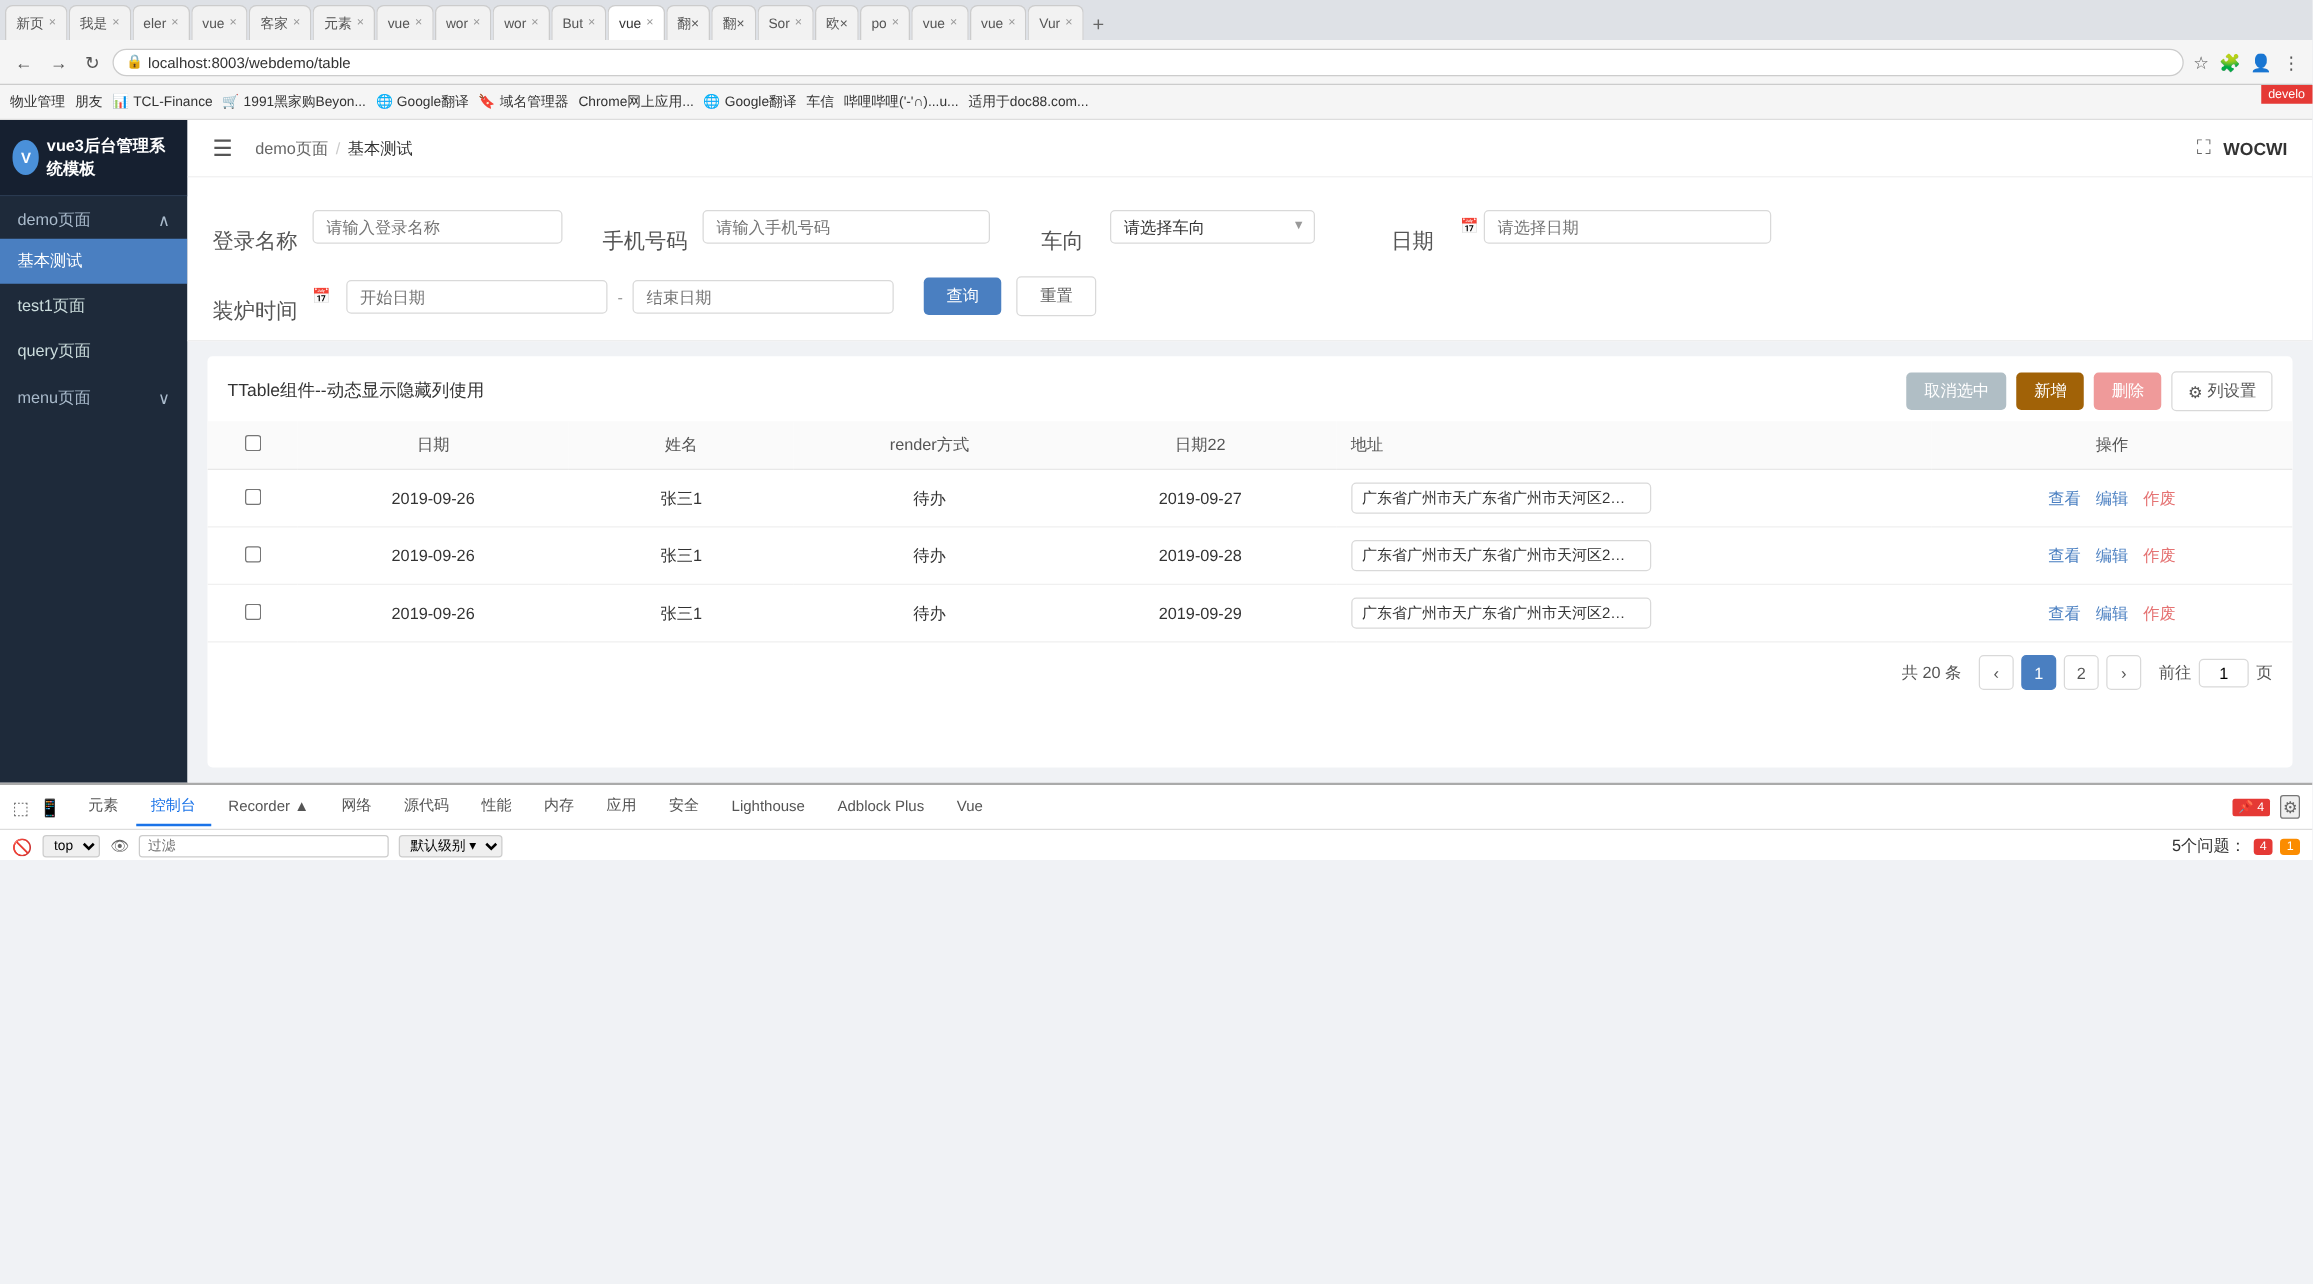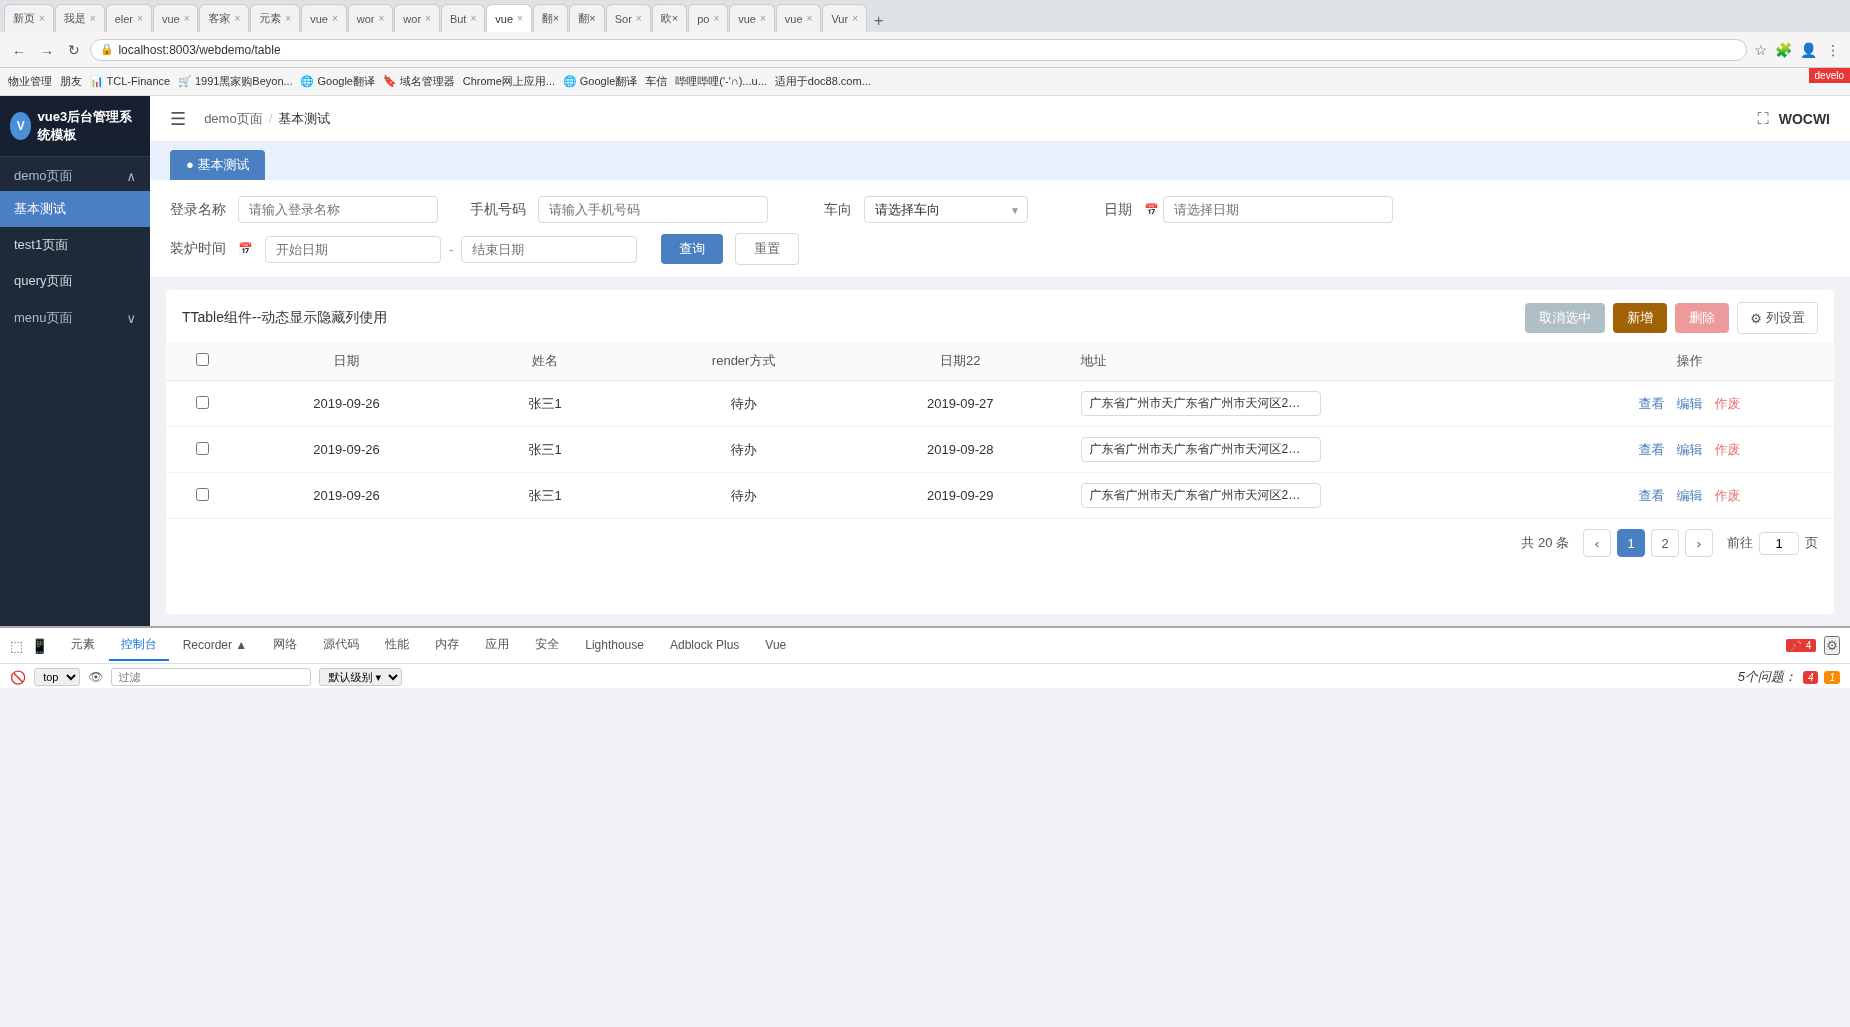--- a/index.html
+++ b/index.html
@@ -54,29 +54,29 @@
 
     
     .tab-nav { background: #e8f0fe; padding: 8px 20px 0; display: flex; gap: 4px; }
     .tab-nav-item { padding: 6px 16px; border-radius: 4px 4px 0 0; font-size: 13px; cursor: pointer; background: #4a7fc1; color: #fff; }
     .tab-nav-item.active { background: #4a7fc1; color: #fff; }
 
     
     .filter-area { background: #fff; padding: 16px 20px 12px; border-bottom: 1px solid #eee; }
     .filter-row { display: flex; align-items: center; gap: 12px; margin-bottom: 10px; }
     .filter-row:last-child { margin-bottom: 0; }
-    .filter-label { font-size: 14px; color: #555; white-space: nowrap; min-width: 52px; text-align: right; }
+    .filter-label { font-size: 17px; color: #555; white-space: nowrap; min-width: 52px; text-align: center; margin-top: 23px; }
     .filter-input { border: 1px solid #d9d9d9; border-radius: 4px; padding: 5px 10px; font-size: 13px; color: #333; outline: none; background: #fff; }
     .filter-input.small { width: 200px; }
     .filter-input.medium { width: 230px; }
     .filter-select { border: 1px solid #d9d9d9; border-radius: 4px; padding: 5px 10px; font-size: 13px; color: #333; outline: none; background: #fff; width: 164px; appearance: none; -webkit-appearance: none; cursor: pointer; }
     .select-wrapper { position: relative; display: inline-block; }
     .select-wrapper::after { content: '▼'; position: absolute; right: 8px; top: 50%; transform: translateY(-50%); font-size: 10px; color: #999; pointer-events: none; }
     .date-range { display: flex; align-items: center; gap: 8px; }
-    .date-range-input { border: 1px solid #d9d9d9; border-radius: 4px; padding: 5px 10px; font-size: 13px; color: #333; outline: none; background: #fff; width: 176px; }
+    .date-range-input { border: 1px solid #d9d9d9; border-radius: 4px; padding: 5px 10px; font-size: 13px; color: #333; outline: none; background: #fff; width: 209px; }
     .date-range-sep { color: #999; }
     .btn-query { background: #4a7fc1; color: #fff; border: none; border-radius: 4px; padding: 6px 18px; font-size: 13px; cursor: pointer; }
     .btn-reset { background: #fff; color: #666; border: 1px solid #d9d9d9; border-radius: 4px; padding: 6px 18px; font-size: 13px; cursor: pointer; }
     .date-icon { color: #999; margin-right: 4px; font-size: 12px; }
 
     
     .table-area { background: #fff; margin: 12px 16px; border-radius: 4px; flex: 1; display: flex; flex-direction: column; overflow: hidden; }
     .table-header { display: flex; align-items: center; justify-content: space-between; padding: 12px 16px 8px; }
     .table-title { font-size: 14px; color: #333; font-weight: 500; }
     .table-actions { display: flex; gap: 8px; align-items: center; }
@@ -286,23 +286,20 @@
           <span class="breadcrumb-sep">/</span>
           <span class="breadcrumb-current">基本测试</span>
         </div>
       </div>
       <div class="header-actions">
         <button class="header-btn">⛶</button>
         <span class="header-logo-text">WOCWI</span>
       </div>
     </div>
 
-    <div class="tab-nav">
-      <div class="tab-nav-item active">● 基本测试</div>
-    </div>
 
     <div class="filter-area">
       <div class="filter-row">
         <label class="filter-label">登录名称</label>
         <input class="filter-input small" type="text" placeholder="请输入登录名称" style="">
 
         <label class="filter-label" style="margin-left:20px;">手机号码</label>
         <input class="filter-input medium" type="text" placeholder="请输入手机号码" style="">
 
         <label class="filter-label" style="margin-left:20px;">车向</label>
@@ -435,19 +432,19 @@
   <div class="devtools-toolbar">
     <button style="font-size:13px;background:none;border:none;cursor:pointer;color:#666;">🚫</button>
     <select class="devtools-select">
       <option>top</option>
     </select>
     <button style="font-size:12px;background:none;border:none;cursor:pointer;color:#666;">👁</button>
     <input class="devtools-filter-input" type="text" placeholder="过滤" style="">
     <select class="devtools-level-select" style="margin-left:0;">
       <option>默认级别 ▾</option>
     </select>
-    <div class="devtools-status" style="margin-left:auto;font-style:italic;">
+    <div class="devtools-status" style="margin-left:auto;">
       <span>5个问题：</span>
       <span class="devtools-error-count">4</span>
       <span class="devtools-warn-count">1</span>
     </div>
   </div>
 </div>
 
 </body></html>

